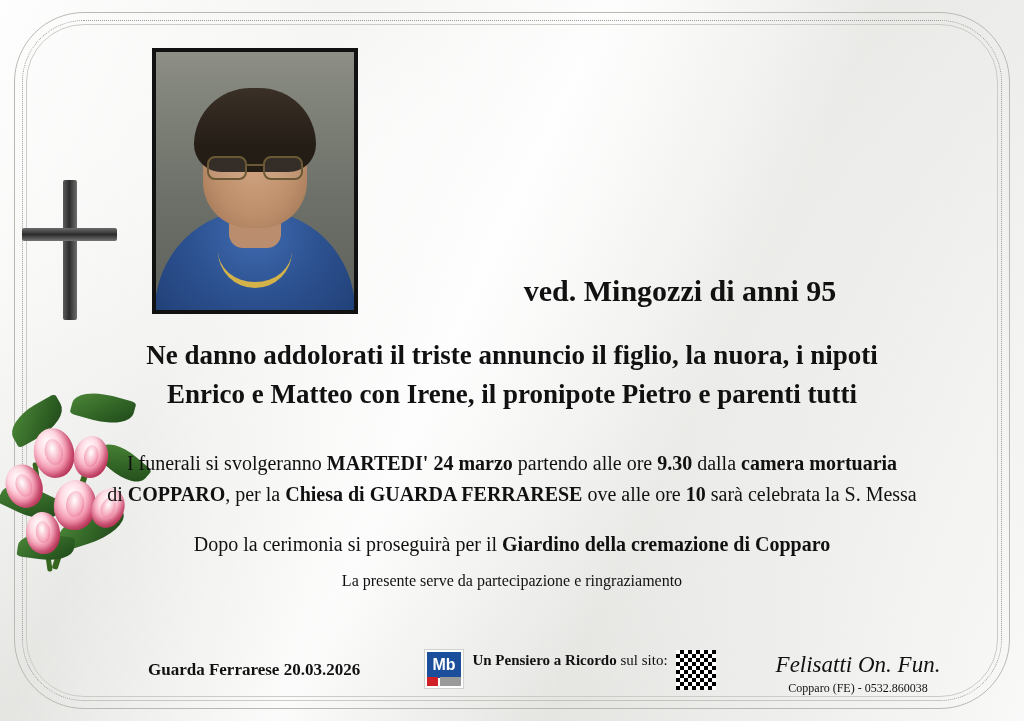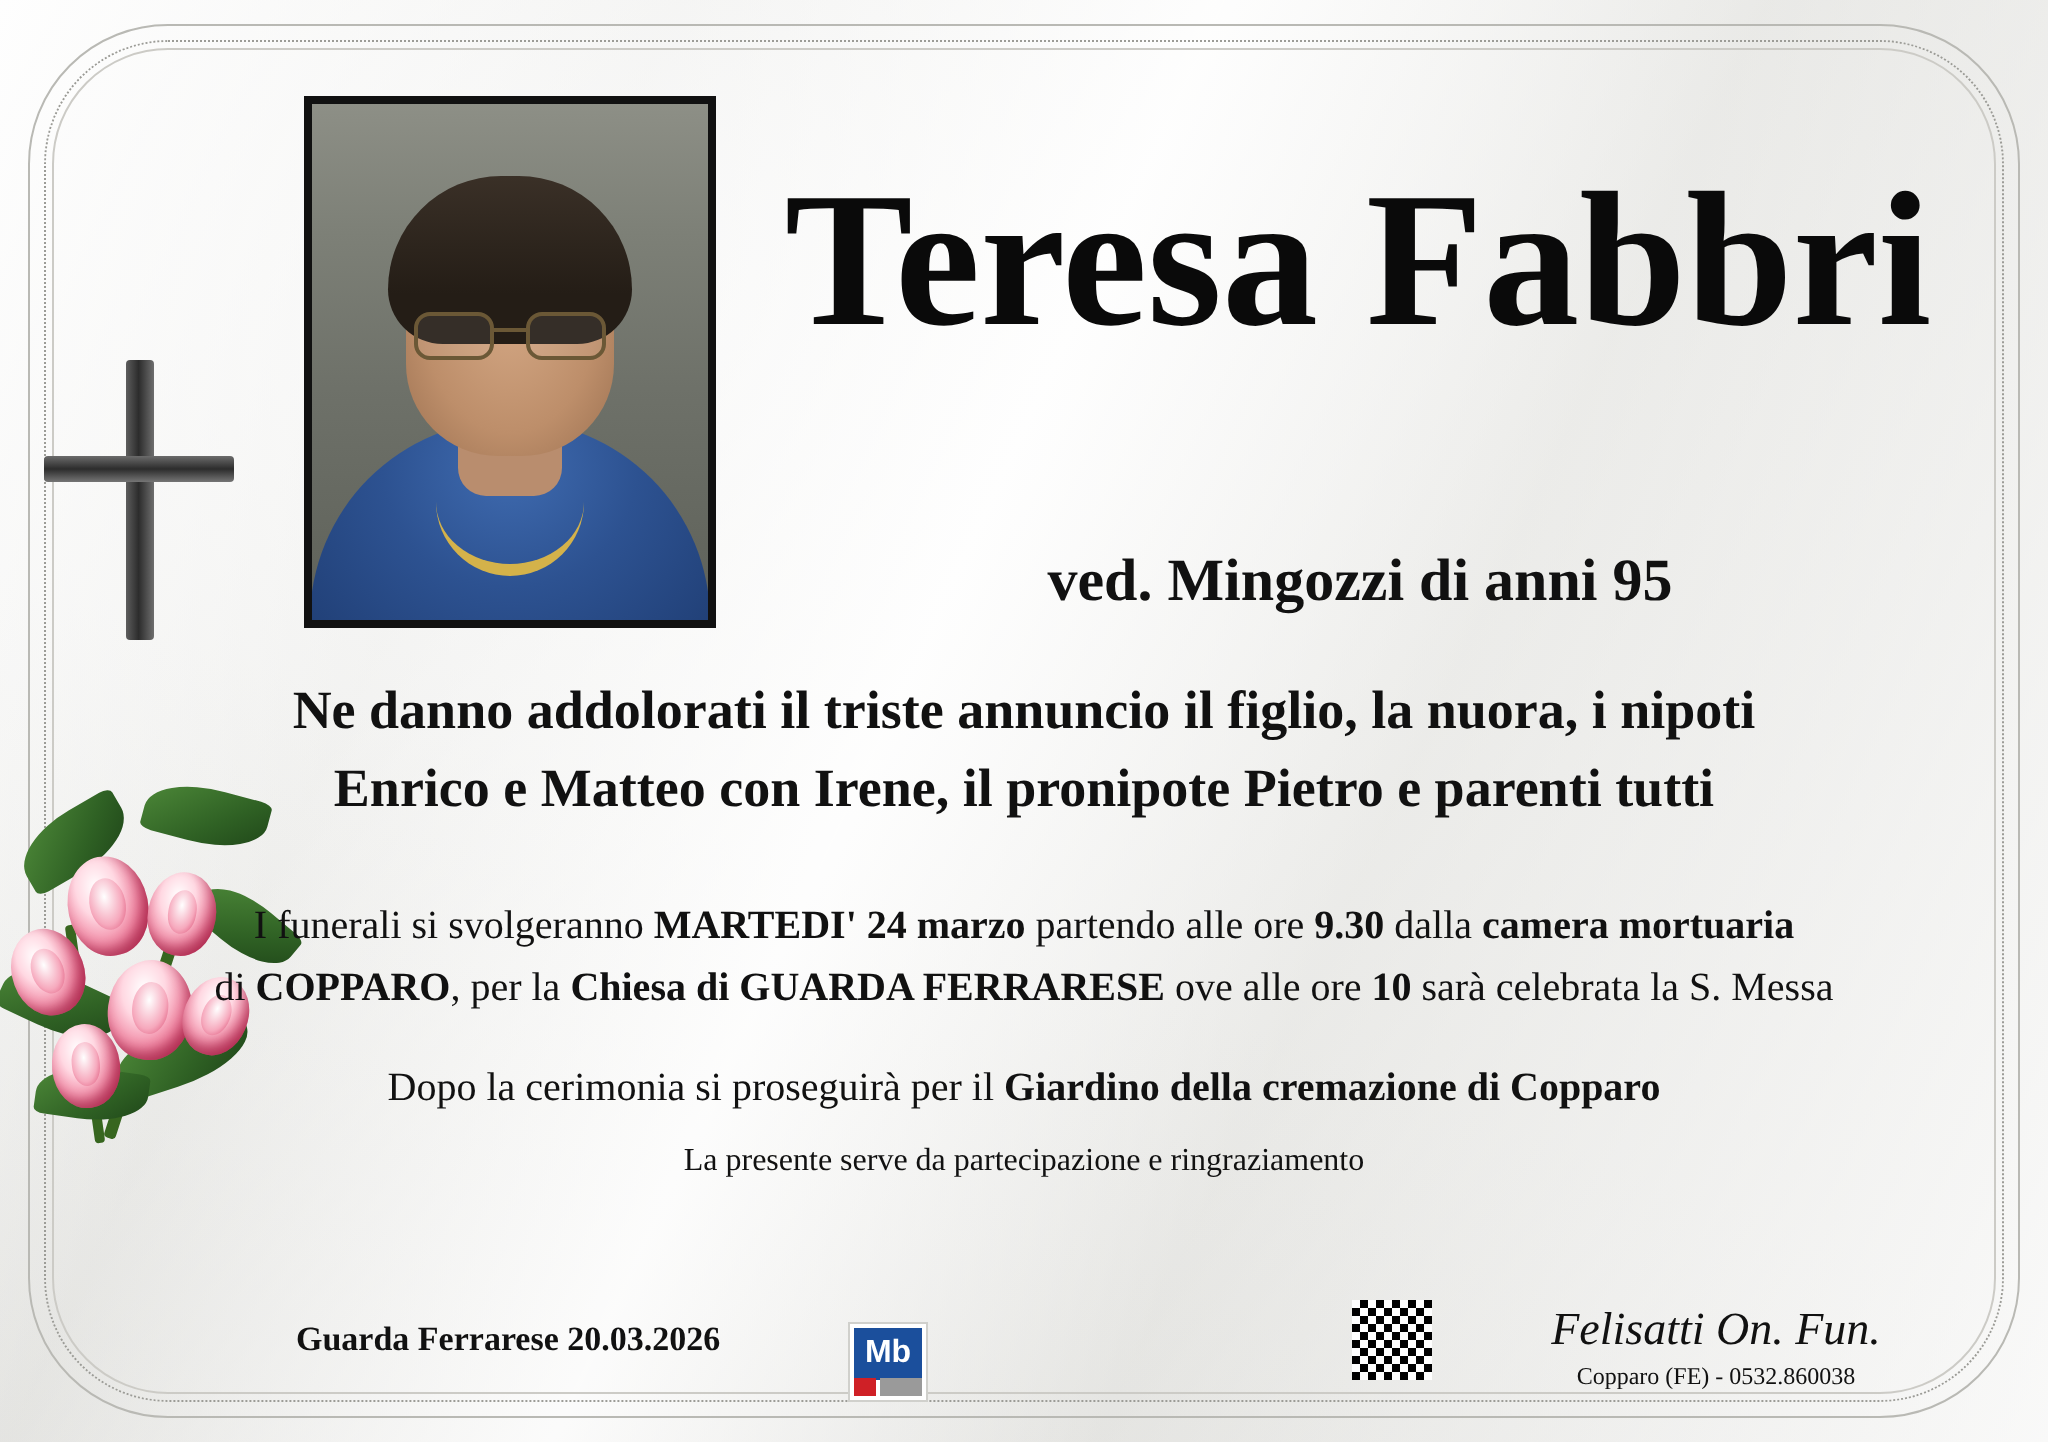--- a/index.html
+++ b/index.html
@@ -304,21 +304,20 @@
   .footer-center .b { font-weight: bold; }
   .footer-center .site { font-weight: bold; }
   .mb-logo {
     position: absolute;
     left: 424px;
     top: 649px;
     width: 38px;
     height: 38px;
     background: #ffffff;
     border: 1px solid #d0d0cc;
-    margin-top: 12px;
   }
   .mb-logo .blue {
     position: absolute; left: 2px; top: 2px; width: 34px; height: 26px;
     background: #1b4f9c; color: #fff; font-size: 16px; font-weight: bold;
     font-family: "Liberation Sans", sans-serif;
     display: flex; align-items: center; justify-content: center;
   }
   .mb-logo .red {
     position: absolute; left: 2px; bottom: 2px; width: 11px; height: 9px; background: #cf2026;
   }
@@ -395,21 +394,20 @@
     <div class="leaf" style="left:18px; top:142px; width:56px; height:26px; transform:rotate(8deg);"></div>
     <div class="rose" style="left:34px; top:36px; width:40px; height:50px; transform:rotate(-12deg);"></div>
     <div class="rose" style="left:74px; top:44px; width:34px; height:42px; transform:rotate(10deg);"></div>
     <div class="rose" style="left:6px; top:72px; width:36px; height:44px; transform:rotate(-20deg);"></div>
     <div class="rose" style="left:54px; top:88px; width:42px; height:50px; transform:rotate(6deg);"></div>
     <div class="rose" style="left:92px; top:96px; width:32px; height:40px; transform:rotate(22deg);"></div>
     <div class="rose" style="left:26px; top:120px; width:34px; height:42px; transform:rotate(-6deg);"></div>
   </div>
 
 
-  <div class="name">Teresa Fabbri</div>
 
   <div class="subname">ved. Mingozzi  di anni 95</div>
 
   <div class="announce">
     <div>Ne danno addolorati il triste annuncio il figlio, la nuora, i nipoti</div>
     <div>Enrico e Matteo con Irene, il pronipote Pietro e parenti tutti</div>
   </div>
 
   <div class="funeral">
     <div>
@@ -429,20 +427,23 @@
 
   <div class="footer-left">Guarda Ferrarese  20.03.2026</div>
 
   <div class="mb-logo">
     <div class="blue">Mb</div>
     <div class="red"></div>
     <div class="grey"></div>
   </div>
 
   <div class="footer-center">
+    <div>
+      <span class="b">Un Pensiero a Ricordo</span><span> sul sito:</span>
+    </div>
   </div>
 
   <div class="qr"></div>
 
   <div class="footer-right">
     <div class="fr-name">Felisatti On. Fun.</div>
     <div class="fr-sub">Copparo (FE) - 0532.860038</div>
   </div>
 
 </div>

